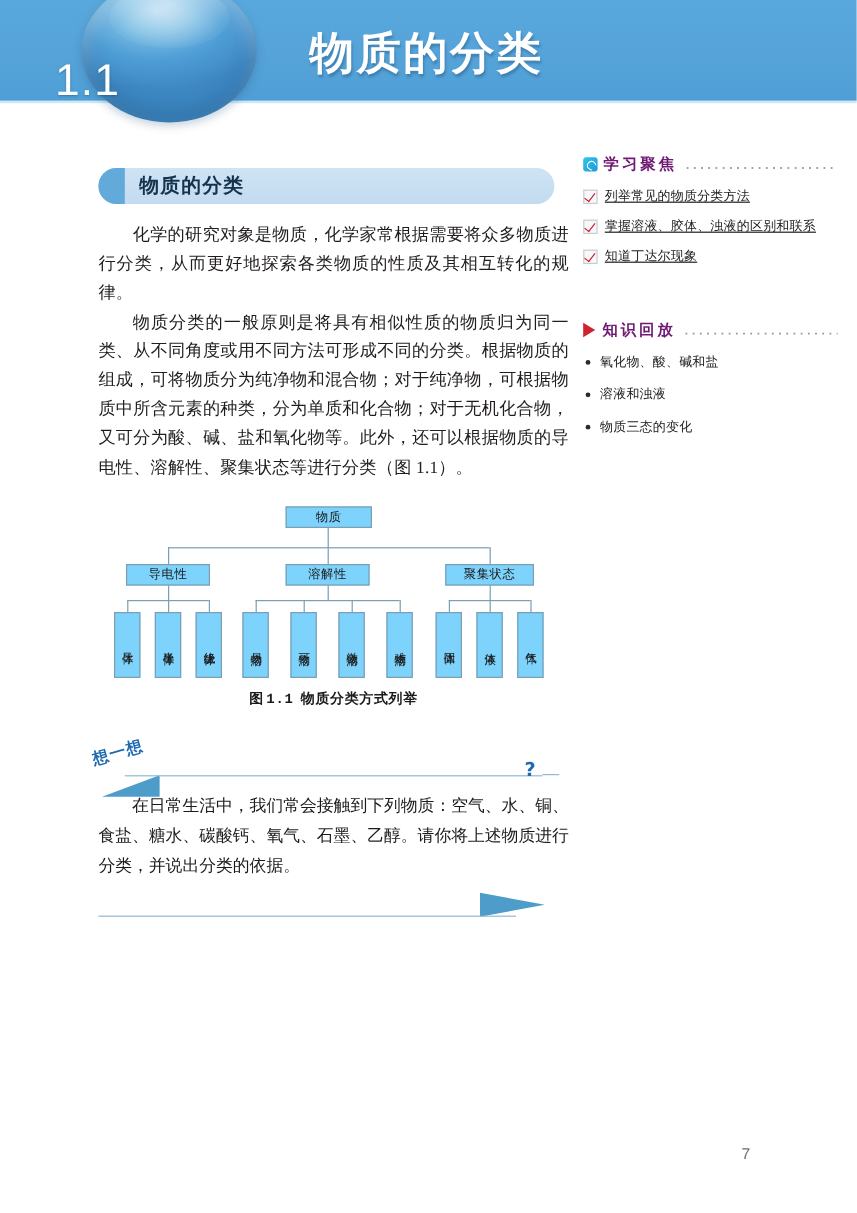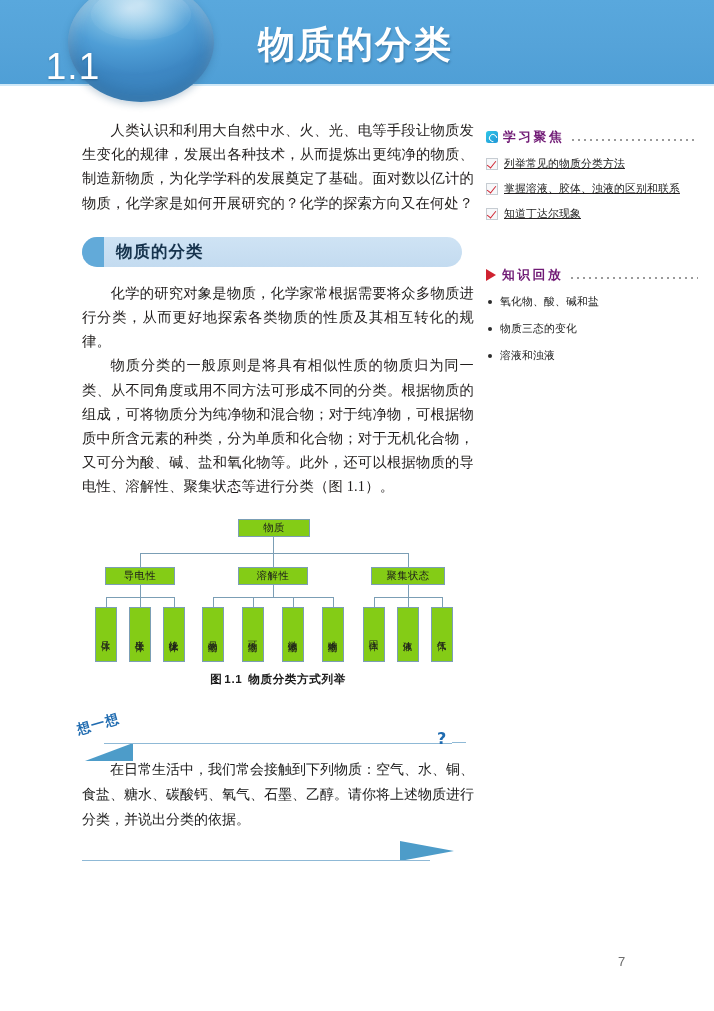--- a/index.html
+++ b/index.html
@@ -137,21 +137,21 @@
   .tree {
     position: relative;
     width: 392px;
     height: 145px;
     margin: 0 auto;
   }
   .node {
     position: absolute;
     box-sizing: border-box;
     border: 1px solid #7b9eb5;
-    background: #84cc16;
+    background: #7dd3fc;
     font-family: "DejaVu Sans", "Liberation Sans", sans-serif;
     color: #1b1b1b;
     display: flex;
     align-items: center;
     justify-content: center;
     text-align: center;
     letter-spacing: .5px;
   }
   .node.h {
     font-size: 10.3px;
@@ -167,21 +167,21 @@
   .ln {
     position: absolute;
     background: #7b9eb5;
   }
   .ln.h { height: 1px; }
   .ln.v { width: 1px; }
 
   .fig-caption {
     margin-top: 8px;
     text-align: center;
-    font-family: Liberation Sans, sans-serif;
+    font-family: Liberation Mono, monospace;
     font-size: 11.6px;
     font-weight: bold;
     color: #1b1b1b;
     letter-spacing: .6px;
   }
   .fig-caption .num { font-weight: bold; padding: 0 6px 0 2px; }
 
   
   .activity {
     position: relative;
@@ -375,21 +375,20 @@
 <body>
 
 <div class="banner"></div>
 <div class="banner-underline"></div>
 <div class="chapter-oval"></div>
 <div class="chapter-num">1.1</div>
 <div class="banner-title">物质的分类</div>
 
 <div class="main-col">
 
-  <p class="body">人类认识和利用大自然中水、火、光、电等手段让物质发生变化的规律，发展出各种技术，从而提炼出更纯净的物质、制造新物质，为化学学科的发展奠定了基础。面对数以亿计的物质，化学家是如何开展研究的？化学的探索方向又在何处？</p>
 
   <div class="section-head">
     <div class="pill"></div>
     <div class="tab"></div>
     <div class="label">物质的分类</div>
   </div>
 
   <p class="body">化学的研究对象是物质，化学家常根据需要将众多物质进行分类，从而更好地探索各类物质的性质及其相互转化的规律。</p>
   <p class="body">物质分类的一般原则是将具有相似性质的物质归为同一类、从不同角度或用不同方法可形成不同的分类。根据物质的组成，可将物质分为纯净物和混合物；对于纯净物，可根据物质中所含元素的种类，分为单质和化合物；对于无机化合物，又可分为酸、碱、盐和氧化物等。此外，还可以根据物质的导电性、溶解性、聚集状态等进行分类（图 1.1）。</p>
 
@@ -491,24 +490,24 @@
       <span class="title">知识回放</span>
       <span class="dots"></span>
     </div>
     <div class="recall-list">
       <div class="recall-item">
         <span class="bullet"></span>
         <span class="txt">氧化物、酸、碱和盐</span>
       </div>
       <div class="recall-item">
         <span class="bullet"></span>
-        <span class="txt">物质三态的变化</span>
+        <span class="txt">溶液和浊液</span>
       </div>
       <div class="recall-item">
         <span class="bullet"></span>
-        <span class="txt">溶液和浊液</span>
+        <span class="txt">物质三态的变化</span>
       </div>
     </div>
   </div>
 
 </div>
 
 <div class="page-num">7</div>
 
 </body></html>

